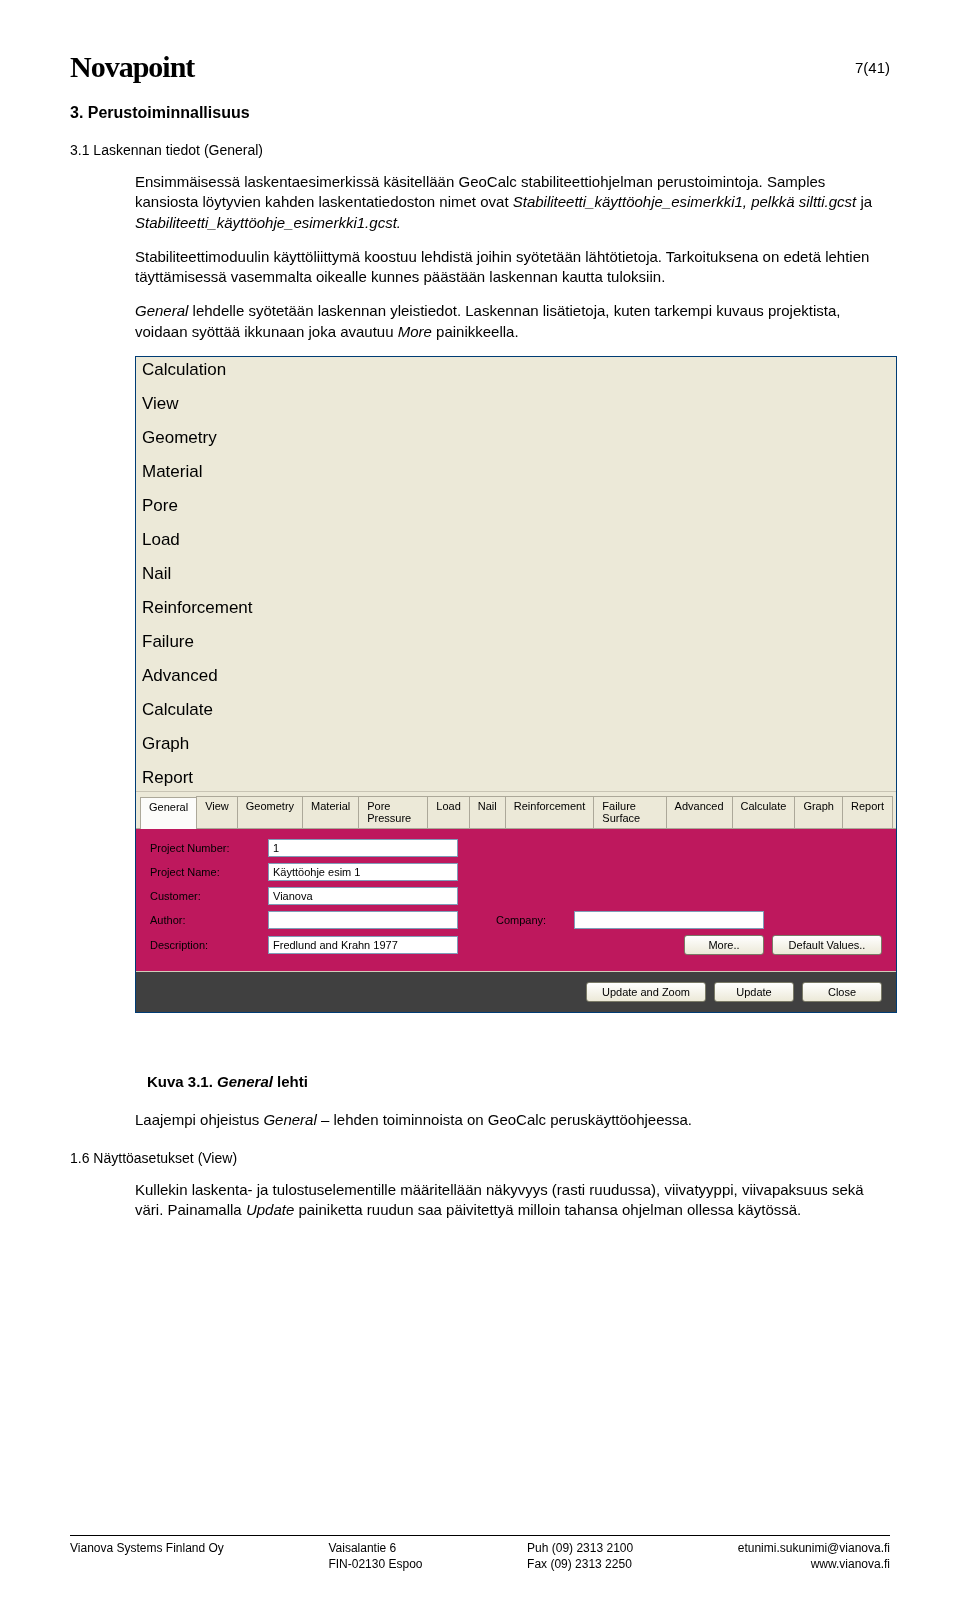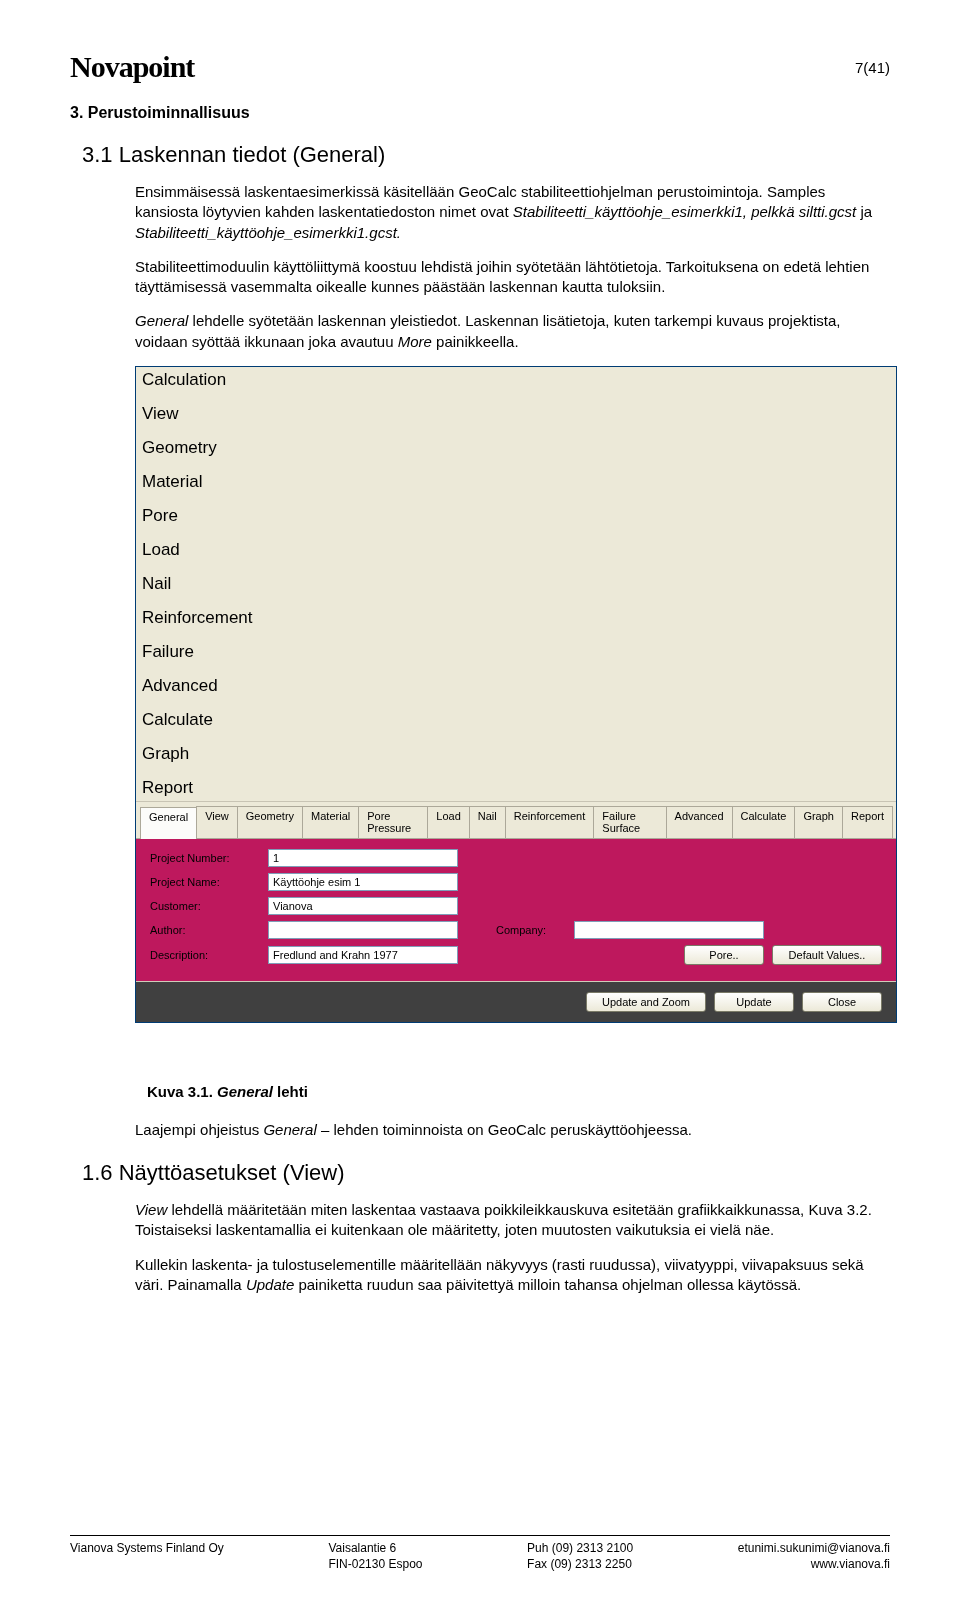--- a/index.html
+++ b/index.html
@@ -32,23 +32,23 @@
   }
   .pagecount {
     font-size: 15px;
   }
   h2.section {
     font-size: 16px;
     font-weight: bold;
     margin: 10px 0 18px 0;
   }
   h3.subsection {
-    font-size: 22px;
+    font-size: 14px;
     font-weight: normal;
-    margin: 20px 0 14px 12px;
+    margin: 20px 0 14px 0;
   }
   .body-block {
     margin-left: 65px;
     font-size: 15px;
     line-height: 1.35;
   }
   .body-block p { margin: 0 0 14px 0; }
   .italic { font-style: italic; }
 
   
@@ -204,21 +204,21 @@
       <div class="form-row">
         <span class="form-label">Author:</span>
         <input class="text-input" style="width: 190px;" value="">
         <span class="company-label">Company:</span>
         <input class="text-input" style="width: 190px;" value="">
       </div>
       <div class="form-row">
         <span class="form-label">Description:</span>
         <input class="text-input" style="width: 190px;" value="Fredlund and Krahn 1977">
         <div style="flex:1"></div>
-        <button class="btn">Pore..</button>
+        <button class="btn">More..</button>
         <button class="btn" style="min-width:110px">Default Values..</button>
       </div>
     </div>
 
     <div class="form-btn-row">
       <button class="btn" style="min-width:120px">Update and Zoom</button>
       <button class="btn">Update</button>
       <button class="btn">Close</button>
     </div>
   </div>
@@ -232,24 +232,20 @@
       <span>Laajempi ohjeistus </span>
       <span class="italic">General</span>
       <span> – lehden toiminnoista on GeoCalc peruskäyttöohjeessa.</span>
     </p>
   </div>
 
   <h3 class="subsection">1.6  Näyttöasetukset (View)</h3>
 
   <div class="body-block">
     <p>
-      <span class="italic">View</span>
-      <span> lehdellä määritetään miten laskentaa vastaava poikkileikkauskuva esitetään grafiikkaikkunassa, Kuva 3.2. Toistaiseksi laskentamallia ei kuitenkaan ole määritetty, joten muutosten vaikutuksia ei vielä näe.</span>
-    </p>
-    <p>
       <span>Kullekin laskenta- ja tulostuselementille määritellään näkyvyys (rasti ruudussa), viivatyyppi, viivapaksuus sekä väri. Painamalla </span>
       <span class="italic">Update</span>
       <span> painiketta ruudun saa päivitettyä milloin tahansa ohjelman ollessa käytössä.</span>
     </p>
   </div>
 
   <div class="footer">
     <div class="footer-col">
       <div>Vianova Systems Finland Oy</div>
     </div>

